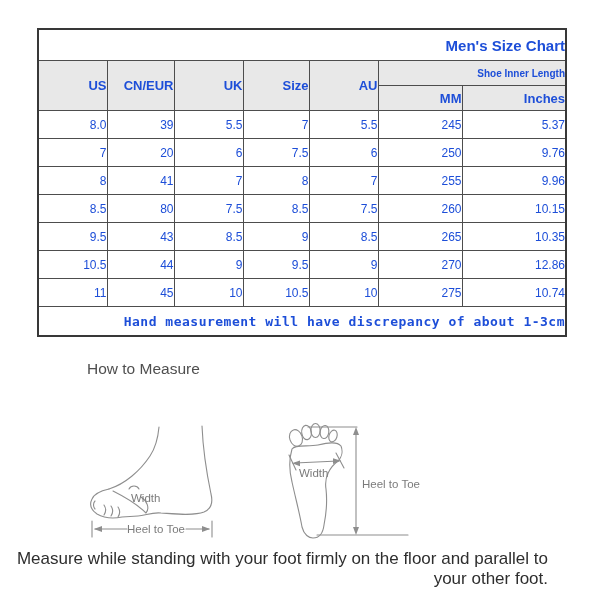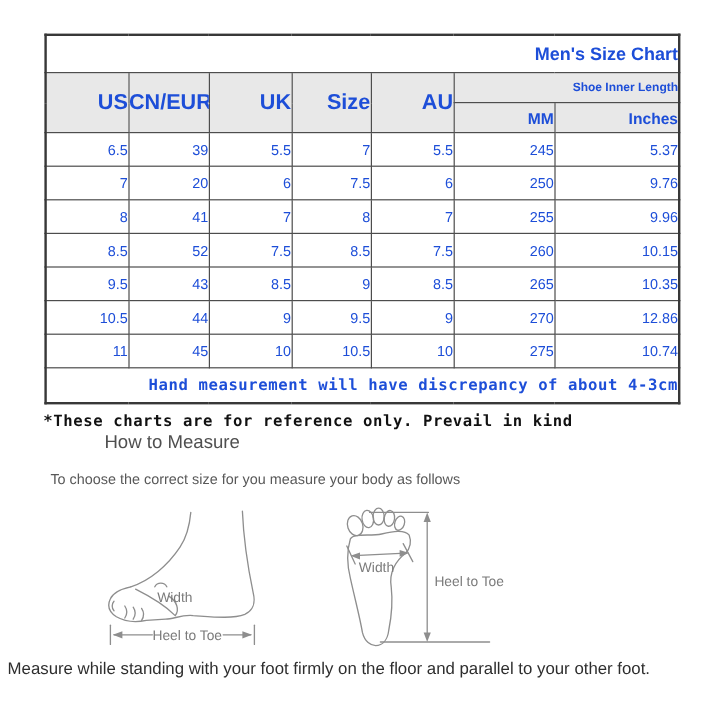--- a/index.html
+++ b/index.html
@@ -11,21 +11,21 @@
   #size-table{
     position:absolute;left:37px;top:28px;width:528px;
     border-collapse:collapse;table-layout:fixed;
     border:2px solid #383838;
   }
   #size-table td,#size-table th{
     border:1px solid #4d4d4d;text-align:right;vertical-align:middle;
     padding:0;color:#1d4ed8;overflow:hidden;white-space:nowrap;
   }
   .title-row td{height:30px;font-size:15px;font-weight:bold;background:#ffffff;}
-  .head-row th{height:24px;background:#e8e8e8;font-size:18px;font-weight:bold;}
+  .head-row th{height:24px;background:#e8e8e8;font-size:13px;font-weight:bold;}
   .head-row th.inner-len{font-size:10px;}
   .subhead-row th{height:24px;background:#e8e8e8;font-size:13px;font-weight:bold;color:#333;}
   .data-row td{height:27px;font-size:12px;color:#222;}
   .foot-row td{
     height:28px;font-family:"DejaVu Sans Mono","Liberation Mono",monospace;
     font-weight:bold;font-size:13px;letter-spacing:0.5px;color:#111;
   }
   
   #ref-note{
     position:absolute;left:36px;top:344px;
@@ -44,22 +44,22 @@
   #diagram{position:absolute;left:80px;top:418px;}
   #diagram path,#diagram line,#diagram ellipse{
     fill:none;stroke:#8e8e8e;stroke-width:1.1;stroke-linecap:round;
   }
   #diagram polygon{fill:#8e8e8e;stroke:none;}
   #diagram text{
     font-family:"Liberation Sans",sans-serif;font-size:11.5px;fill:#7b7b7b;
   }
   
   #caption{
-    position:absolute;left:0;top:549px;width:548px;text-align:center;
-    font-size:14px;color:#2e2e2e;
+    position:absolute;left:0;top:549px;width:548px;text-align:right;
+    font-size:17px;color:#2e2e2e;
   }
 </style>
 </head>
 <body>
 
 <div id="screen">
 
   <table id="size-table">
     <colgroup>
       <col style="width:69px">
@@ -80,21 +80,21 @@
         <th rowspan="2">UK</th>
         <th rowspan="2">Size</th>
         <th rowspan="2">AU</th>
         <th colspan="2" class="inner-len">Shoe Inner Length</th>
       </tr>
       <tr class="subhead-row">
         <th>MM</th>
         <th>Inches</th>
       </tr>
       <tr class="data-row">
-        <td>6.5</td>
+        <td>8.0</td>
         <td>39</td>
         <td>5.5</td>
         <td>7</td>
         <td>5.5</td>
         <td>245</td>
         <td>5.37</td>
       </tr>
       <tr class="data-row">
         <td>7</td>
         <td>20</td>
@@ -108,21 +108,21 @@
         <td>8</td>
         <td>41</td>
         <td>7</td>
         <td>8</td>
         <td>7</td>
         <td>255</td>
         <td>9.96</td>
       </tr>
       <tr class="data-row">
         <td>8.5</td>
-        <td>52</td>
+        <td>80</td>
         <td>7.5</td>
         <td>8.5</td>
         <td>7.5</td>
         <td>260</td>
         <td>10.15</td>
       </tr>
       <tr class="data-row">
         <td>9.5</td>
         <td>43</td>
         <td>8.5</td>
@@ -143,29 +143,27 @@
       <tr class="data-row">
         <td>11</td>
         <td>45</td>
         <td>10</td>
         <td>10.5</td>
         <td>10</td>
         <td>275</td>
         <td>10.74</td>
       </tr>
       <tr class="foot-row">
-        <td colspan="7">Hand measurement will have discrepancy of about 4-3cm</td>
+        <td colspan="7">Hand measurement will have discrepancy of about 1-3cm</td>
       </tr>
     </tbody>
   </table>
 
-  <div id="ref-note">*These charts are for reference only. Prevail in kind</div>
 
   <div id="htm-heading">How to Measure</div>
-  <div id="htm-sub">To choose the correct size for you measure your body as follows</div>
 
   <svg id="diagram" width="340" height="130" viewBox="80 418 340 130" xmlns="http://www.w3.org/2000/svg">
 
     <g>
 
       <path d="M 159,427 C 158,438 156,447 150,456 C 140,471 125,484 109,489"></path>
 
       <path d="M 109,489 C 100,491 94,494 92,499 C 89,505 91,510 97,514
                C 104,518 112,519 122,517 L 138,516 C 145,516 151,512 161,513
                C 176,514 194,516 204,512 C 211,509 213,502 211,494

